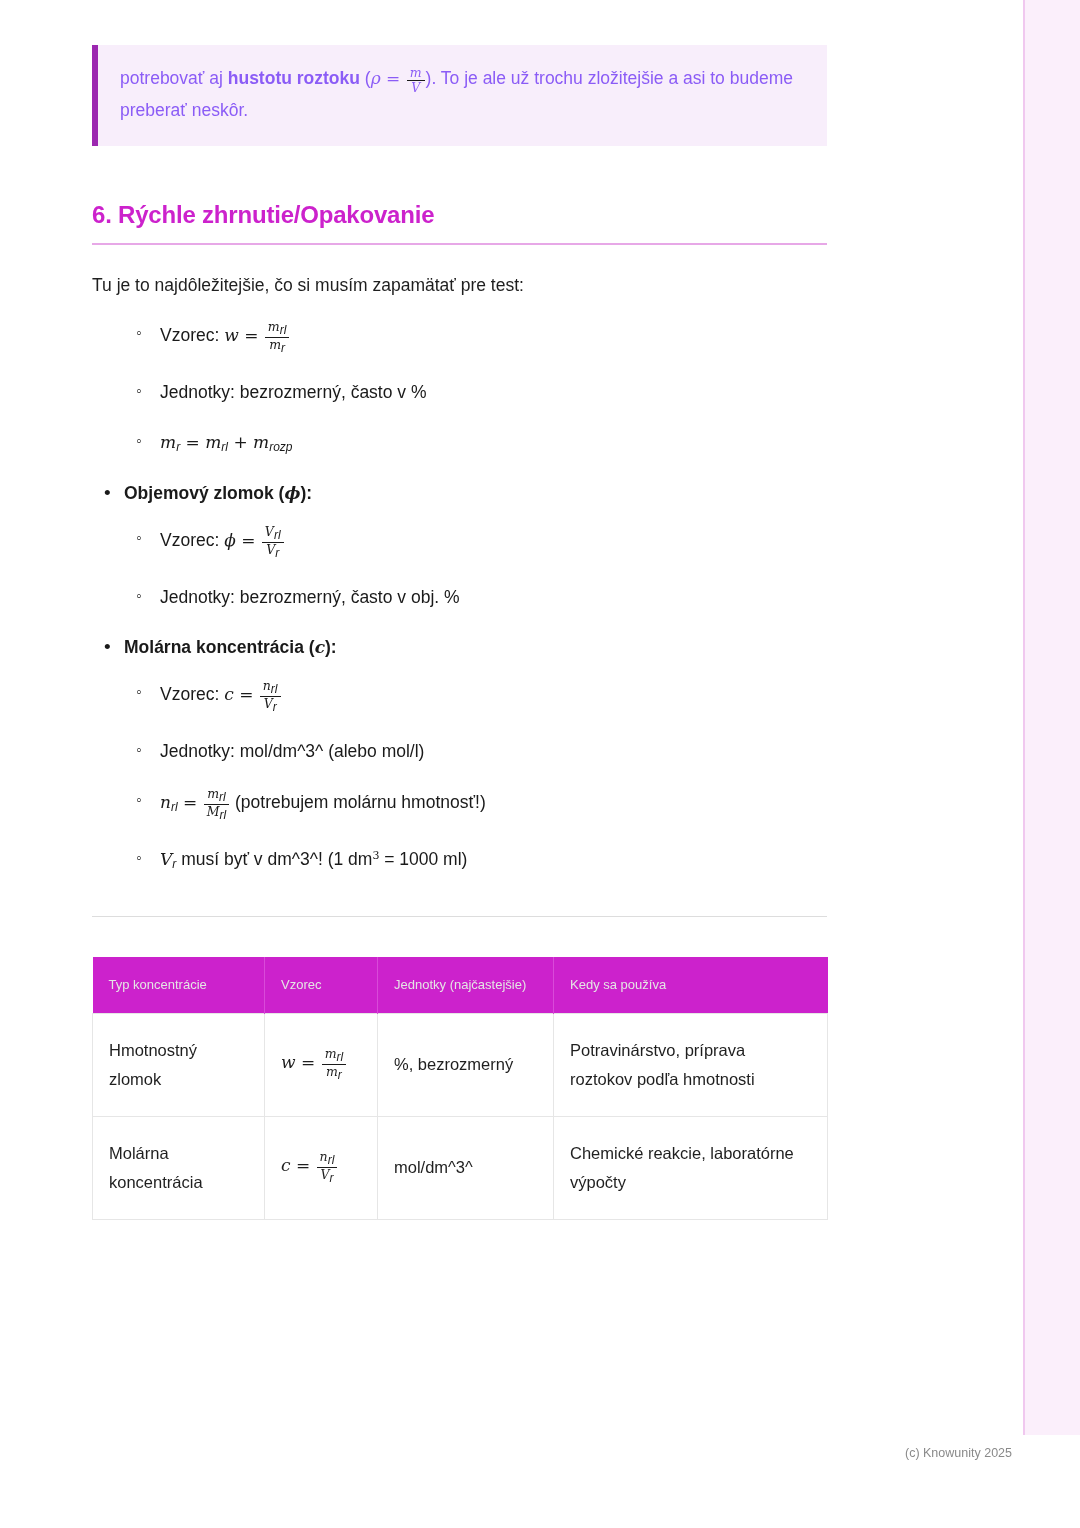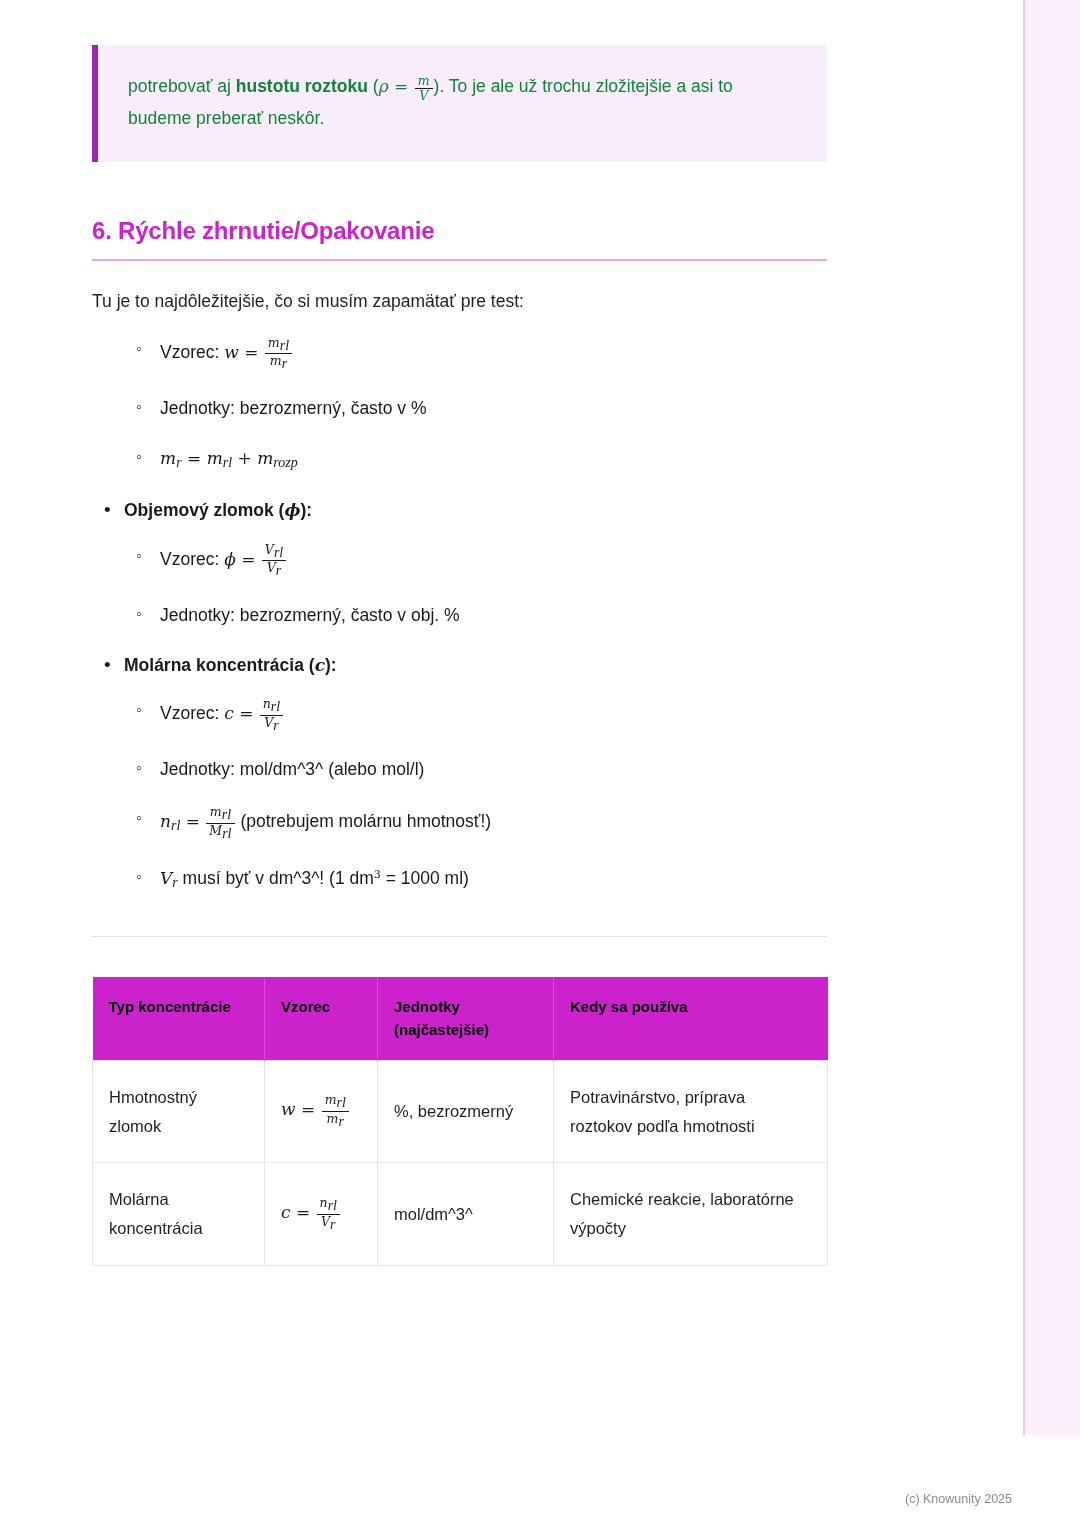--- a/index.html
+++ b/index.html
@@ -33,24 +33,24 @@
   }
   
   .callout {
     margin-top: 45px;
     background: #f8eefb;
     border-left: 6px solid #9c27b0;
     padding: 18px 22px 20px 22px;
     box-sizing: border-box;
   }
   .callout p {
-    margin: 8px;
+    margin: 0;
     font-size: 17.5px;
     line-height: 1.75;
-    color: #15803d;
+    color: #8b5cf6;
   }
   .callout b { font-weight: bold; }
 
   
   h2.section-title {
     color: #cc22cc;
     font-size: 24px;
     font-weight: bold;
     margin: 55px 0 0 0;
     letter-spacing: -0.2px;
@@ -110,22 +110,22 @@
     left: 44px;
     top: 0;
     font-size: 16px;
   }
 
   
   .m { font-family: "DejaVu Serif", serif; font-style: italic; font-size: 17px; }
   .mu { font-family: "DejaVu Serif", serif; font-style: normal; font-size: 17px; }
   sub.sb {
     font-style: italic;
-    font-size: 14px;
-    font-family: Liberation Serif, serif;
+    font-size: 12px;
+    font-family: Liberation Sans, sans-serif;
     vertical-align: -3px;
   }
   sup.sp {
     font-size: 11px;
     font-family: "DejaVu Serif", serif;
     vertical-align: 6px;
   }
   .frac {
     display: inline-block;
     vertical-align: -8px;
@@ -148,23 +148,23 @@
 
   
   table.summary {
     margin-top: 40px;
     border-collapse: collapse;
     width: 735px;
     table-layout: fixed;
   }
   table.summary th {
     background: #cc22cc;
-    color: #000000;
-    font-size: 15px;
-    font-weight: bold;
+    color: #e5e5e5;
+    font-size: 13px;
+    font-weight: normal;
     text-align: left;
     padding: 18px 16px;
     line-height: 1.55;
     border-right: 1px solid #d94ad9;
     vertical-align: top;
   }
   table.summary th:last-child { border-right: none; }
   table.summary td {
     font-size: 16.5px;
     padding: 22px 16px;
@@ -175,21 +175,21 @@
   }
   table.summary tr.alt td { background: #f7f7f7; }
   col.c1 { width: 172px; }
   col.c2 { width: 113px; }
   col.c3 { width: 176px; }
   col.c4 { width: 274px; }
 
   .copyright {
     position: absolute;
     right: 68px;
-    top: 1492px;
+    top: 1446px;
     font-size: 12.5px;
     color: #8a8a8a;
     font-family: "Liberation Sans", sans-serif;
   }
 </style>
 </head>
 <body>
 
 <div class="page-edge"></div>
 

